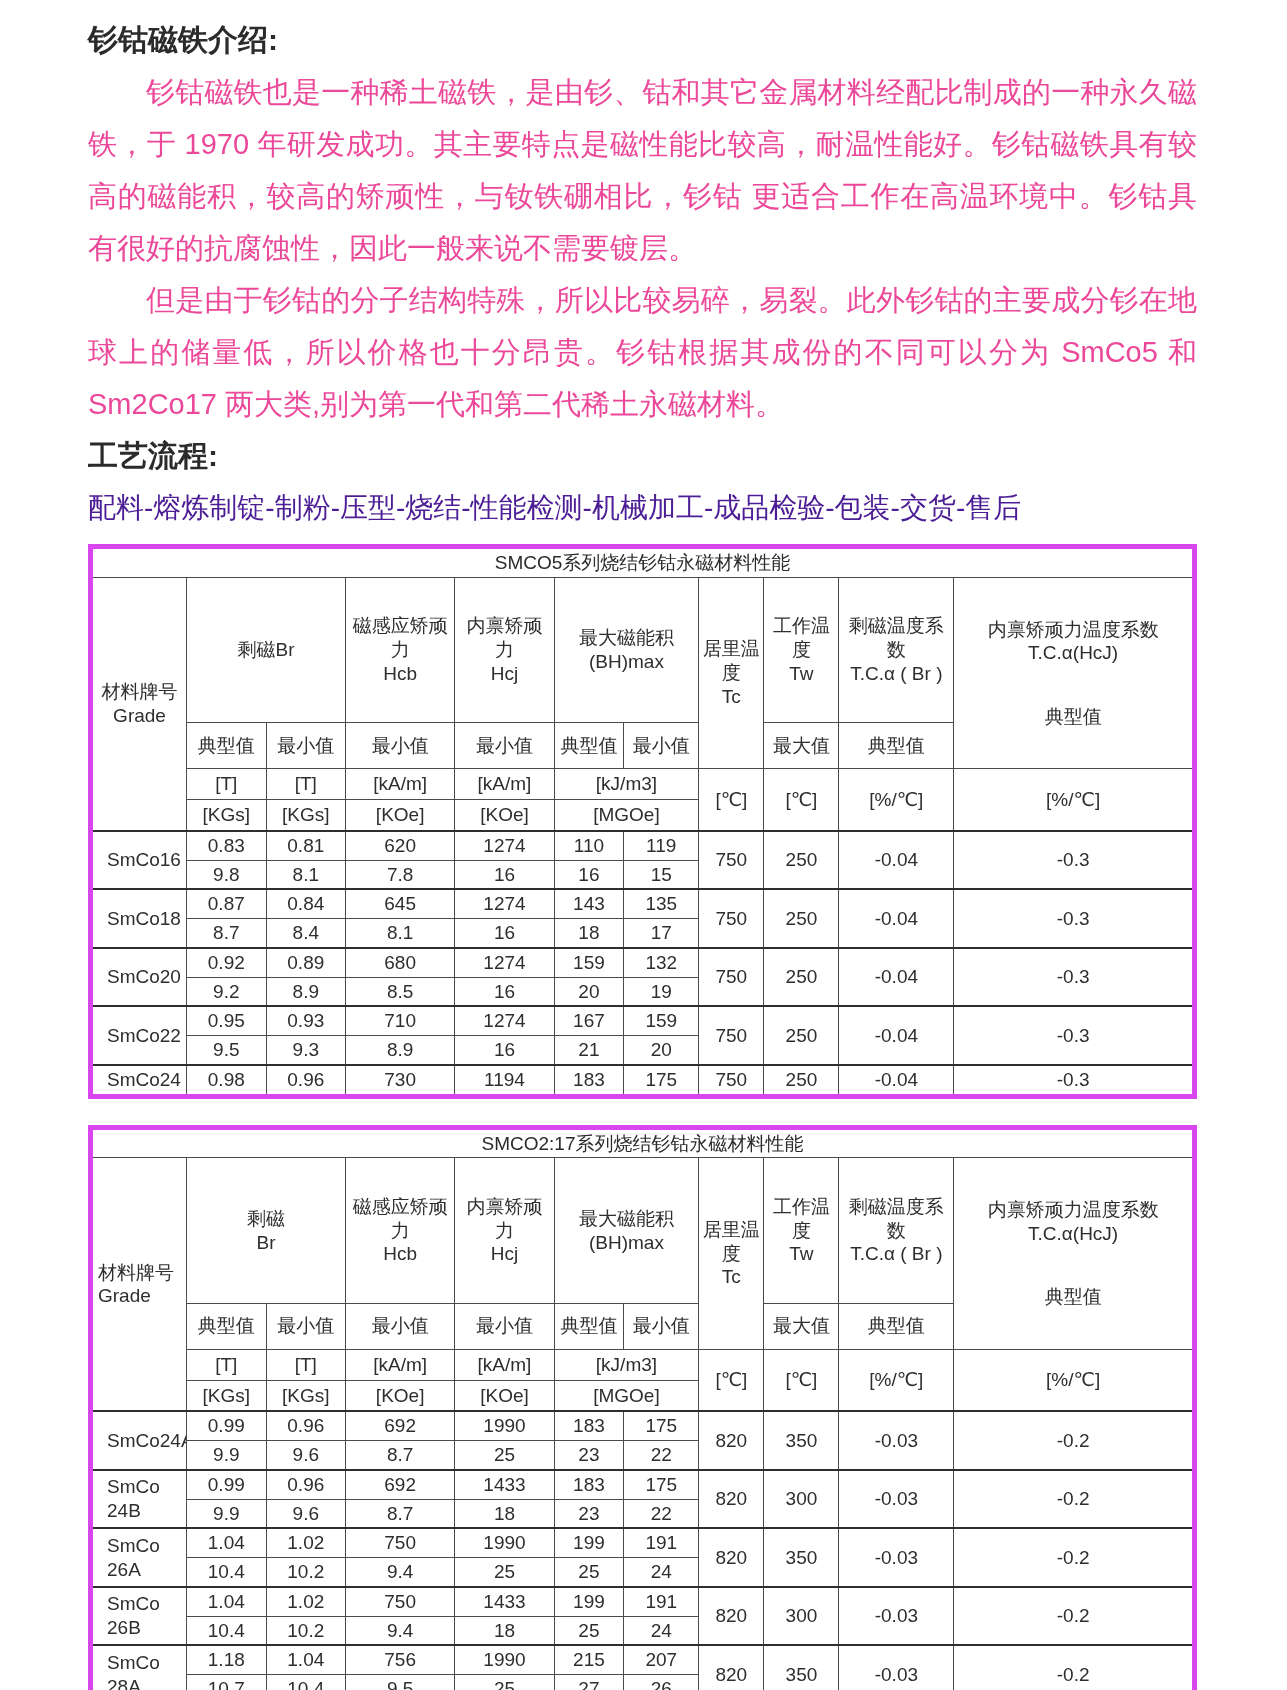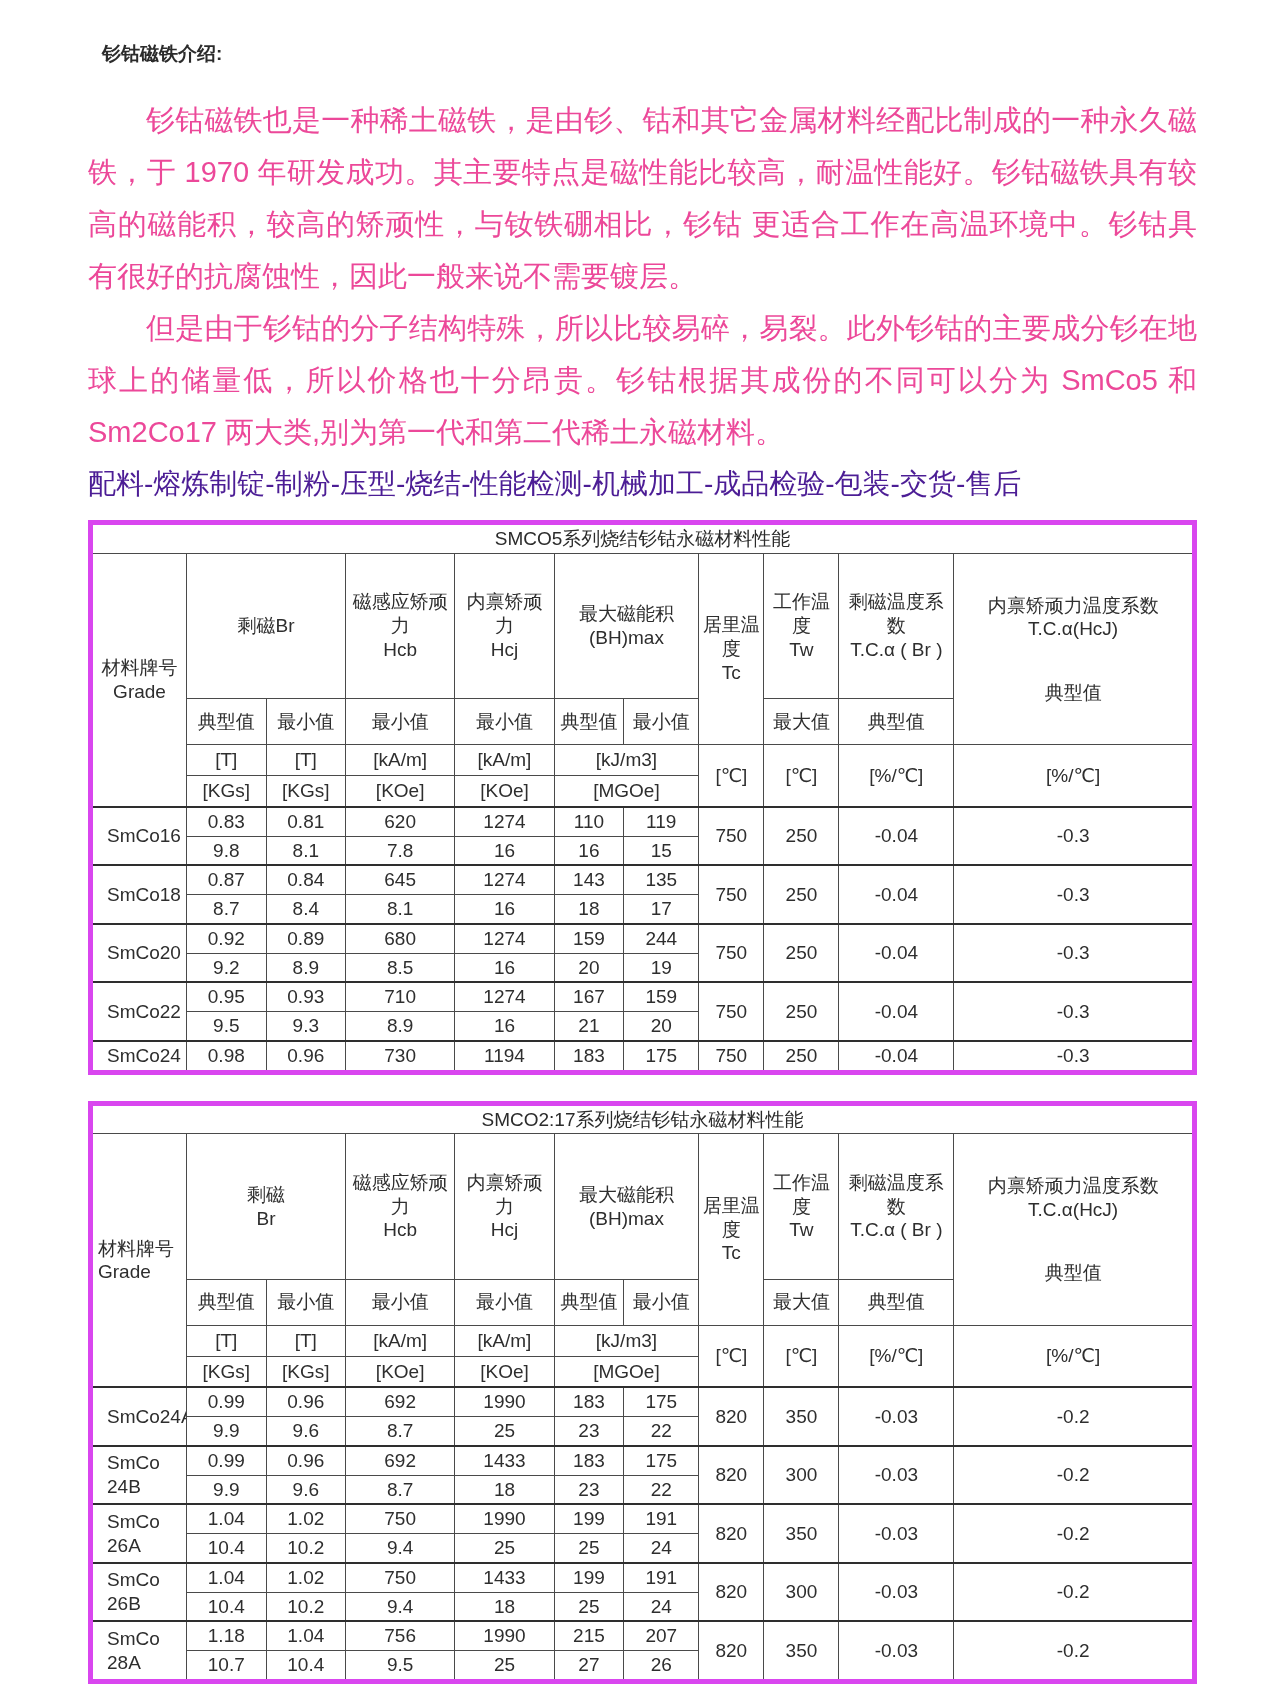--- a/index.html
+++ b/index.html
@@ -8,25 +8,25 @@
     min-height: 1690px;
     font-family: "Liberation Sans", "DejaVu Sans", sans-serif;
     color: #3d3d3d;
     box-sizing: border-box;
   }
   .page {
     padding: 14px 90px 20px 88px;
     box-sizing: border-box;
   }
   .doc-heading {
-    font-size: 19px;
+    font-size: 30px;
     font-weight: bold;
     color: #2b2b2b;
     line-height: 52px;
-    margin: 14px;
+    margin: 0;
   }
   .doc-paragraph {
     font-size: 29px;
     line-height: 52px;
     text-align: justify;
     text-indent: 2em;
     margin: 0;
     color: #ec4899;
   }
   .process-flow {
@@ -79,20 +79,21 @@
   tbody tr.group-start td { border-top: 2px solid #2e2e2e; }
 </style>
 </head>
 <body>
 
 <div class="page">
 
   <h1 class="doc-heading">钐钴磁铁介绍:</h1>
   <p class="doc-paragraph">钐钴磁铁也是一种稀土磁铁，是由钐、钴和其它金属材料经配比制成的一种永久磁铁，于 1970 年研发成功。其主要特点是磁性能比较高，耐温性能好。钐钴磁铁具有较高的磁能积，较高的矫顽性，与钕铁硼相比，钐钴 更适合工作在高温环境中。钐钴具有很好的抗腐蚀性，因此一般来说不需要镀层。</p>
   <p class="doc-paragraph">但是由于钐钴的分子结构特殊，所以比较易碎，易裂。此外钐钴的主要成分钐在地球上的储量低，所以价格也十分昂贵。钐钴根据其成份的不同可以分为 SmCo5 和 Sm2Co17 两大类,别为第一代和第二代稀土永磁材料。</p>
+  <h2 class="doc-heading">工艺流程:</h2>
   <p class="process-flow">配料-熔炼制锭-制粉-压型-烧结-性能检测-机械加工-成品检验-包装-交货-售后</p>
 
   <div class="tbl-wrap1">
     <table class="spec-table t1" id="table1">
       <colgroup>
         <col style="width:8.7%">
           <col style="width:7.2%">
           <col style="width:7.2%">
         <col style="width:9.9%">
           <col style="width:9.0%">
@@ -201,21 +202,21 @@
             <td>18</td>
             <td>17</td>
           </tr>
           <tr class="group-start">
             <td class="grade-cell" rowspan="2">SmCo20</td>
             <td>0.92</td>
             <td>0.89</td>
             <td>680</td>
             <td>1274</td>
             <td>159</td>
-            <td>244</td>
+            <td>132</td>
             <td rowspan="2">750</td>
             <td rowspan="2">250</td>
             <td rowspan="2">-0.04</td>
             <td rowspan="2">-0.3</td>
           </tr>
           <tr>
             <td>9.2</td>
             <td>8.9</td>
             <td>8.5</td>
             <td>16</td>

